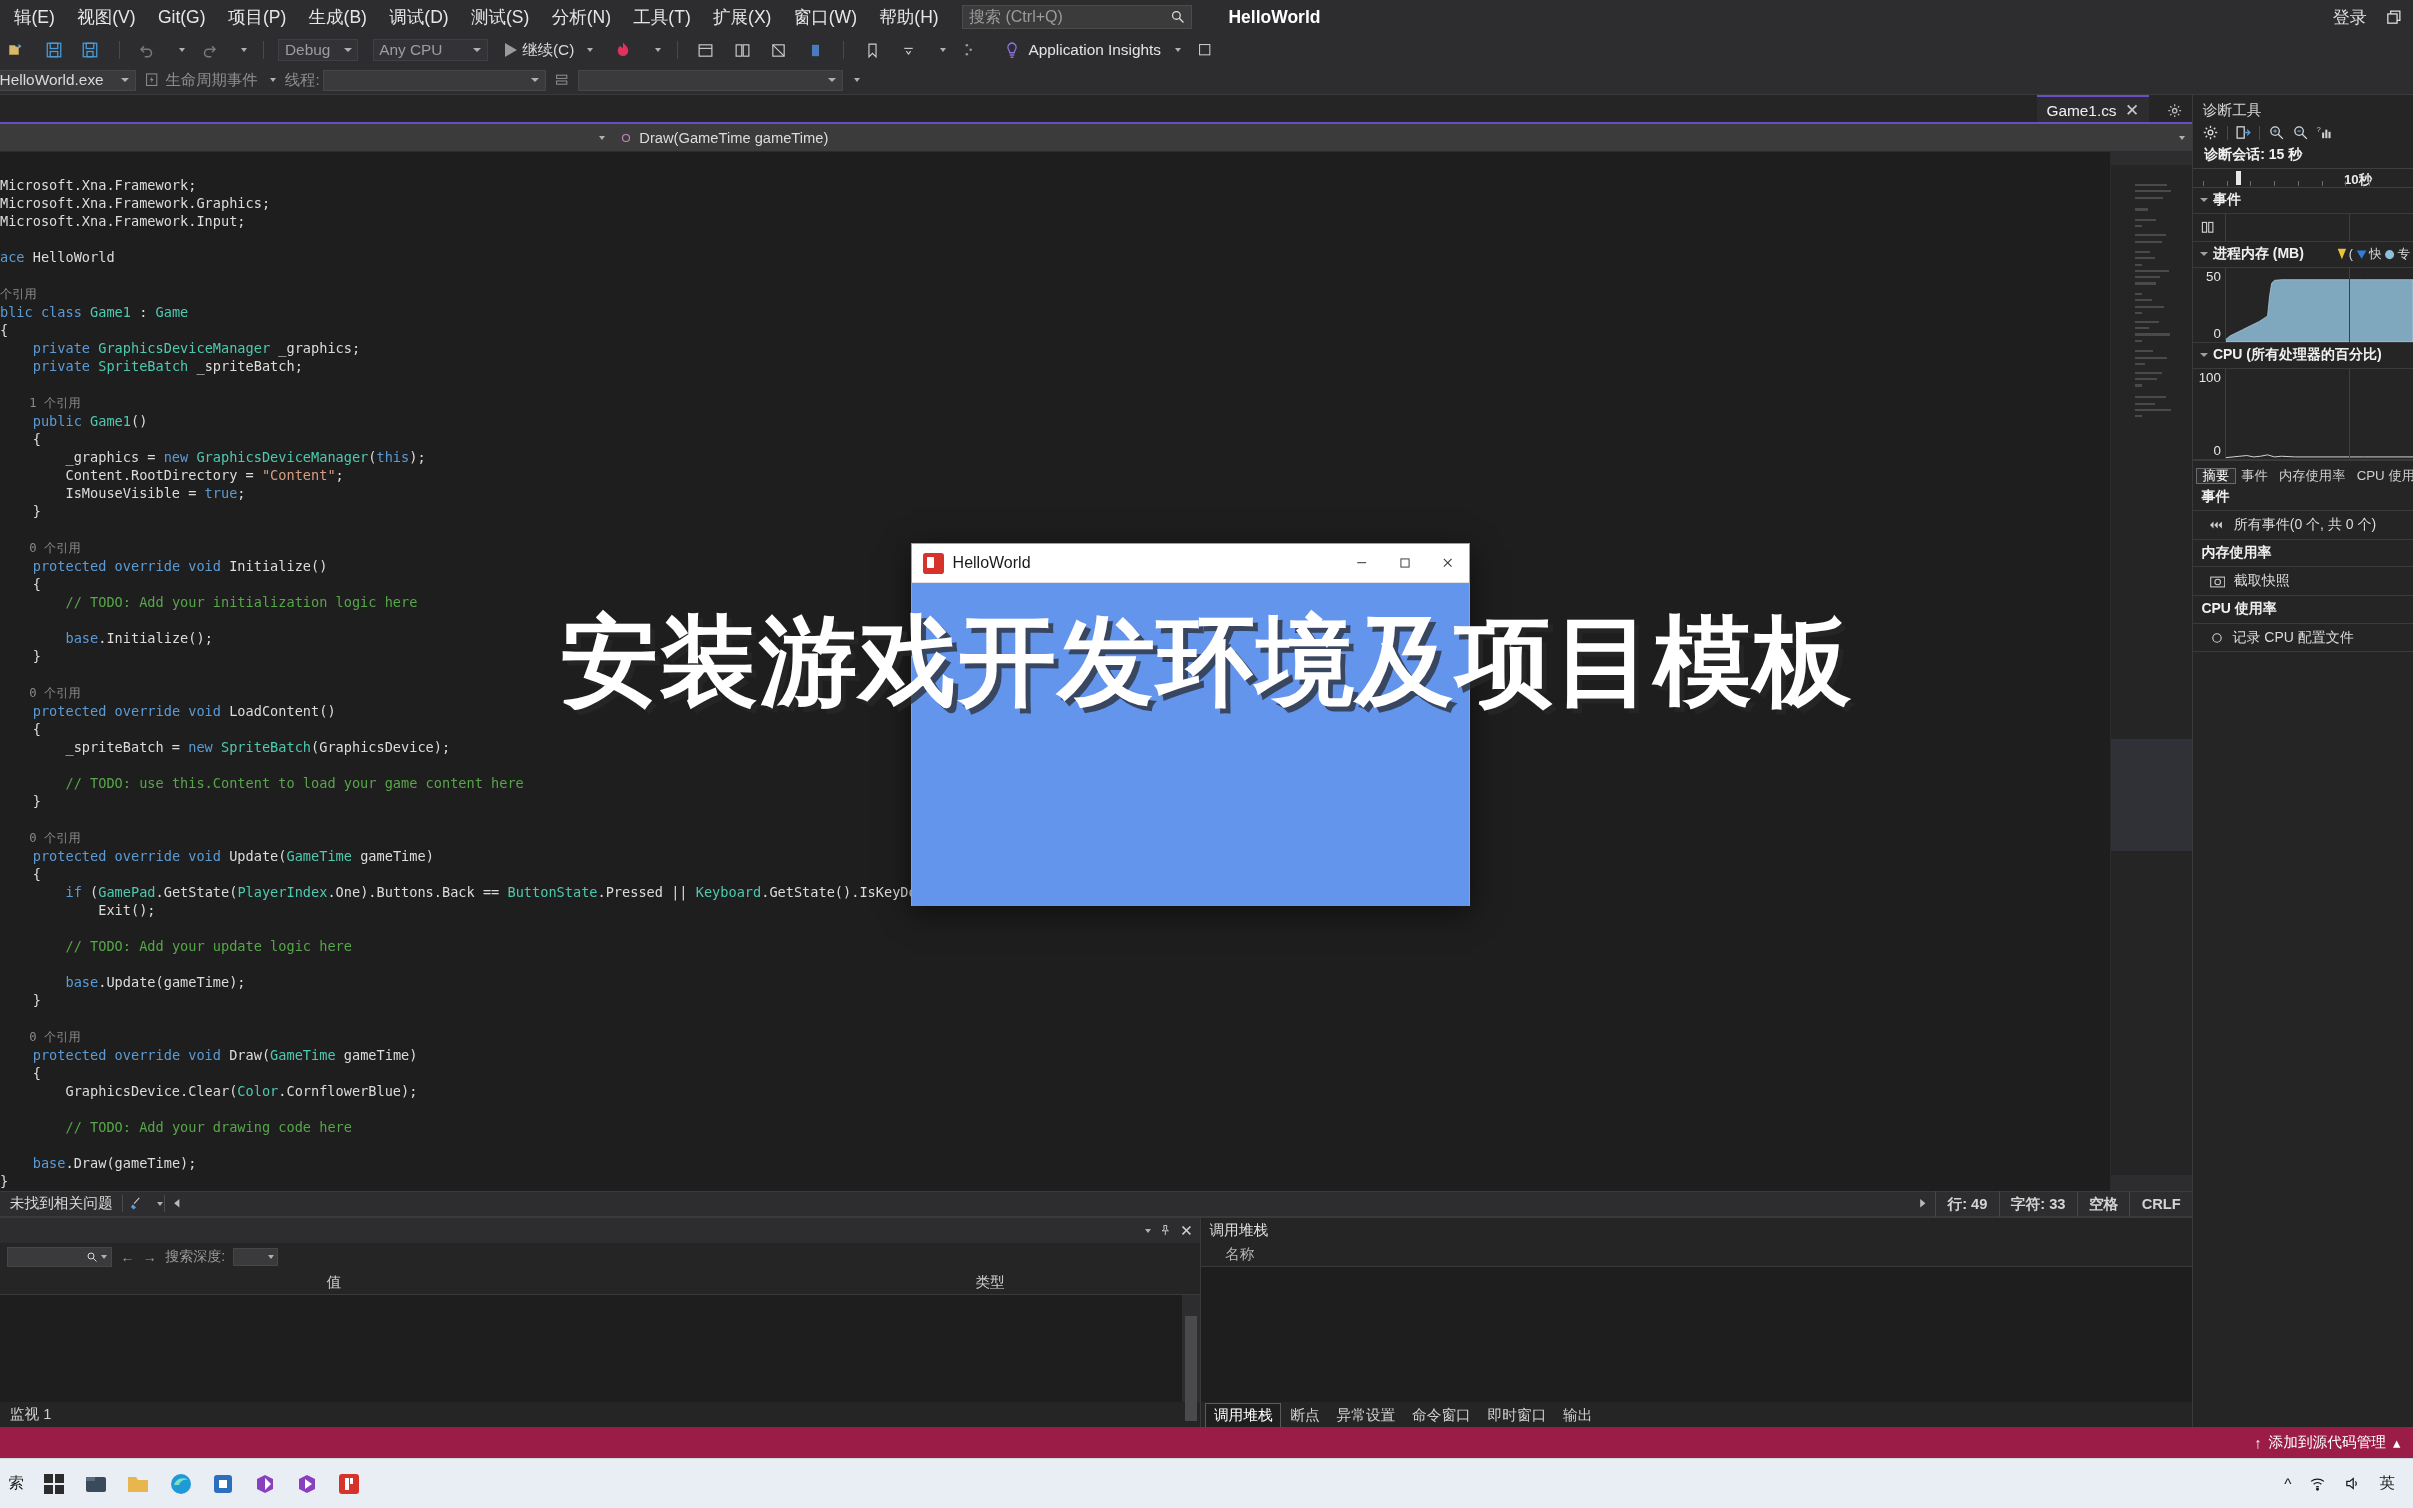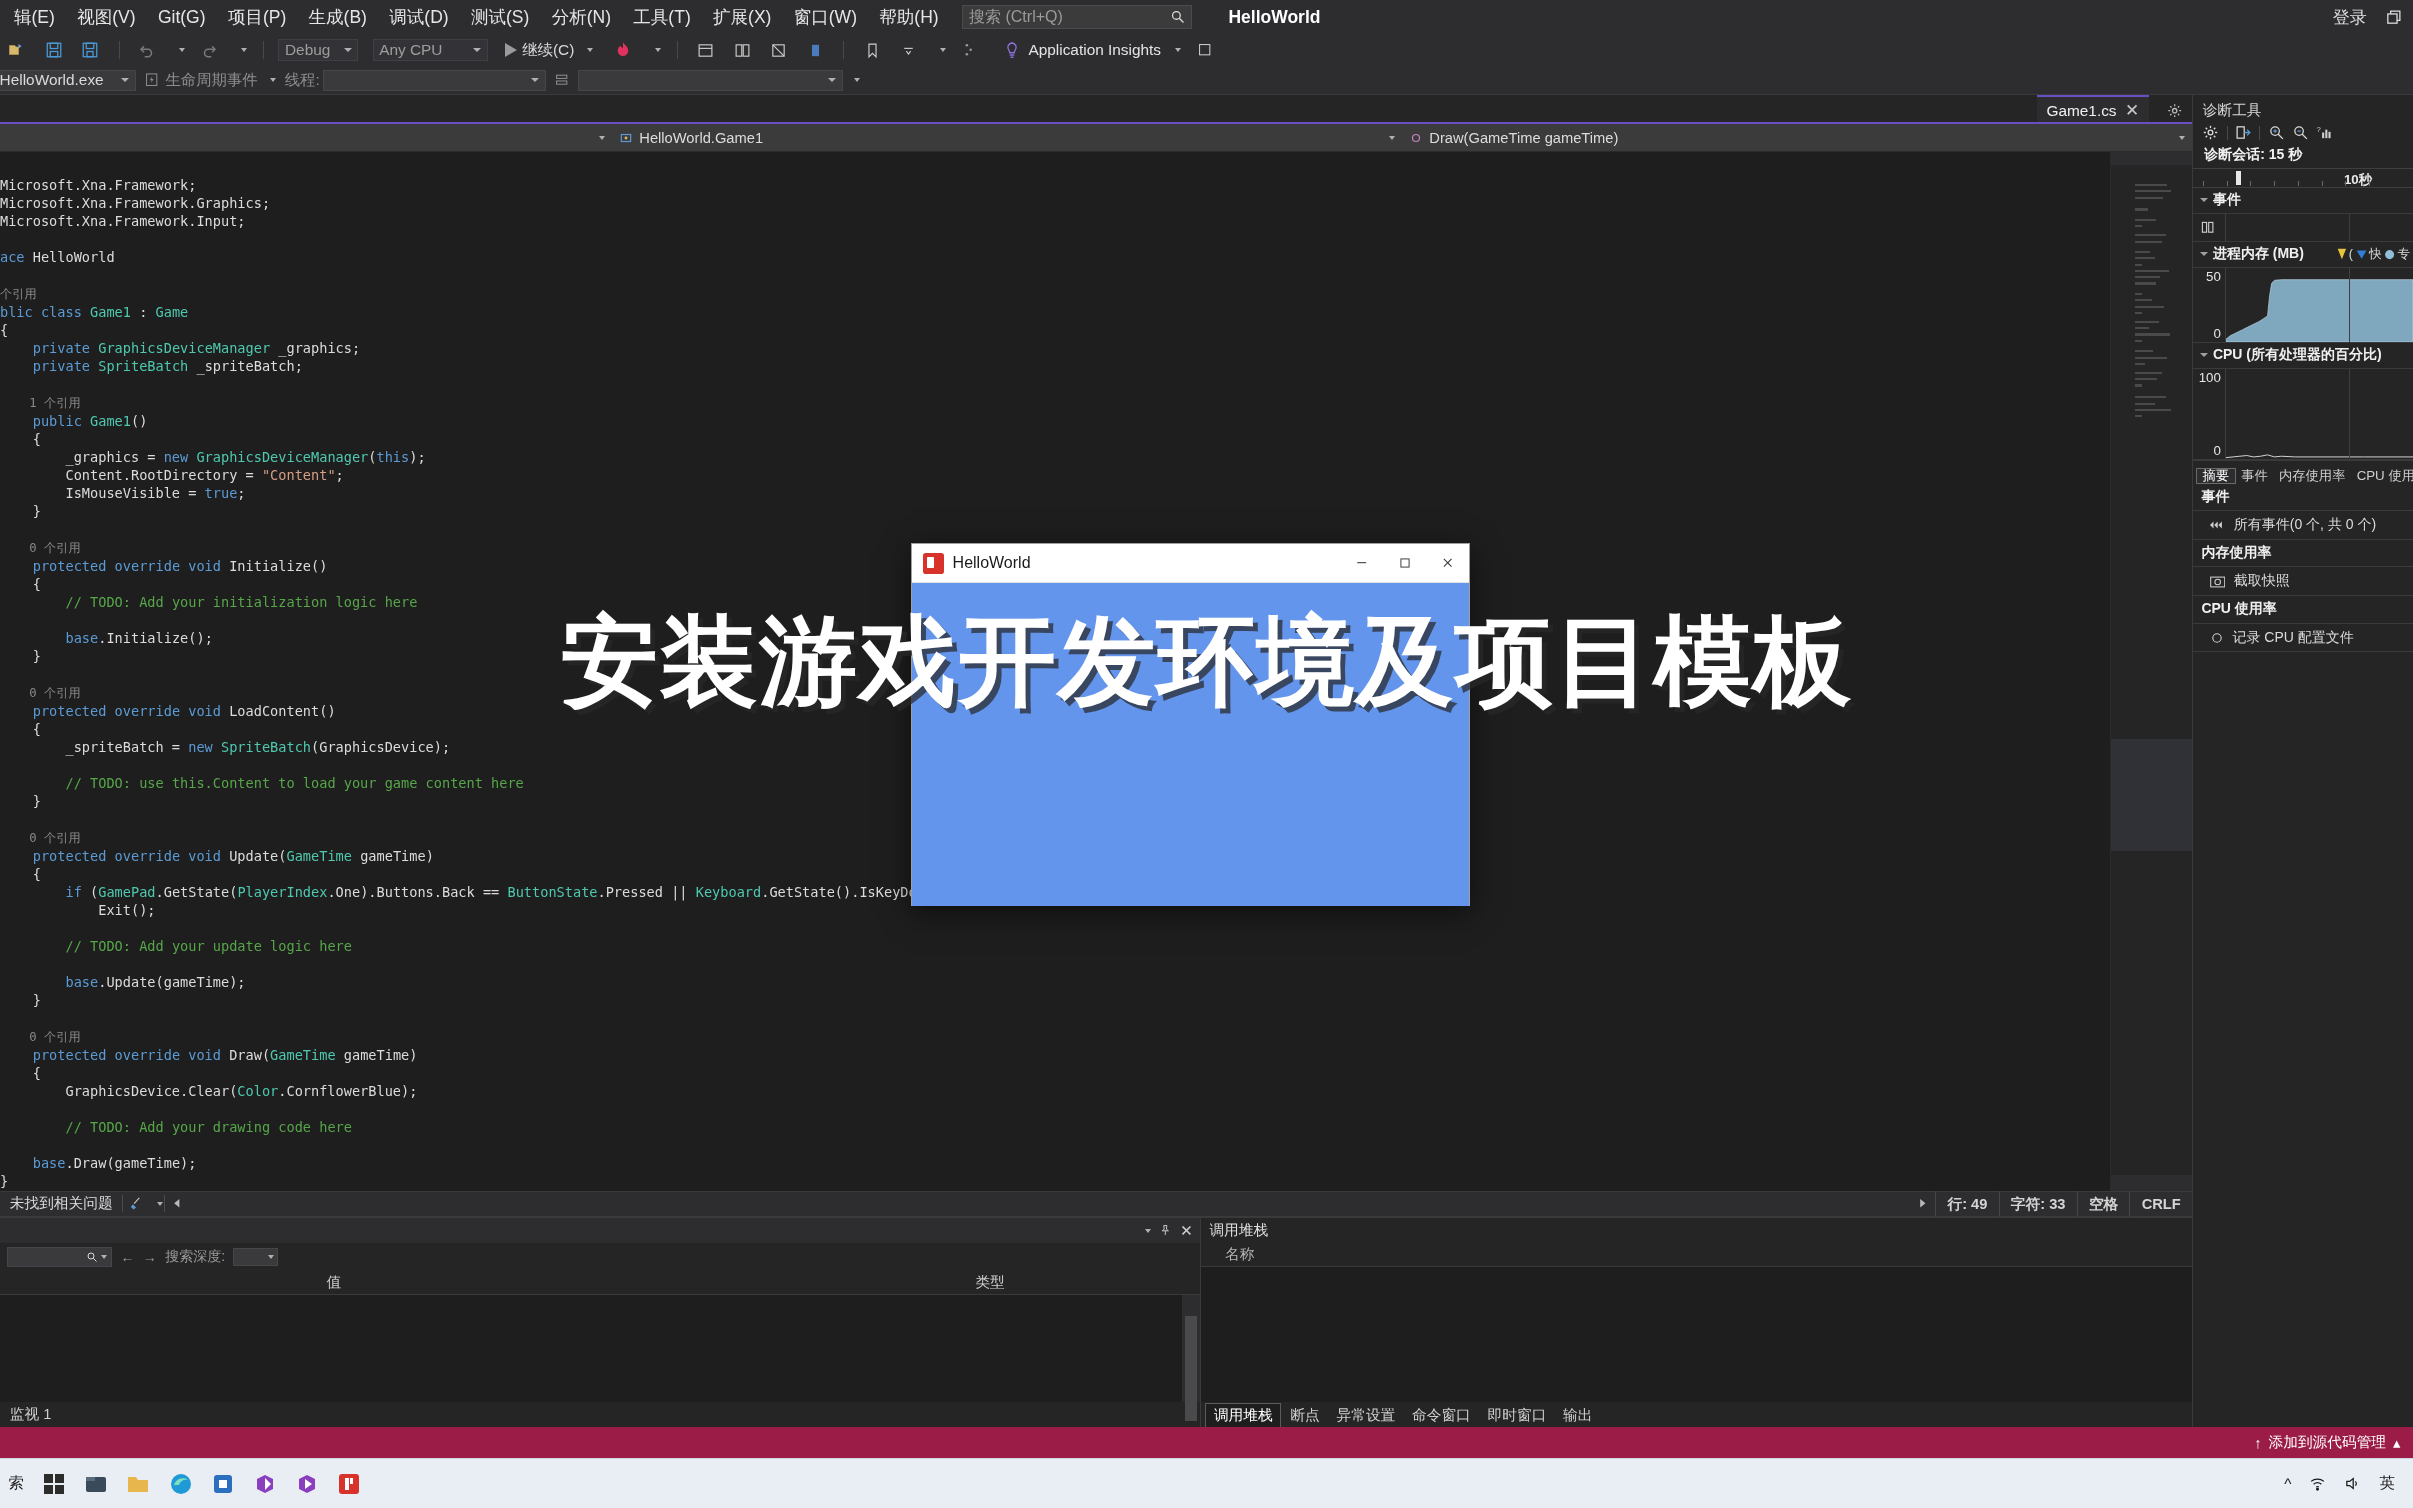--- a/index.html
+++ b/index.html
@@ -393,28 +393,20 @@
         <svg class="tab-gear" viewBox="0 0 24 24" fill="none" stroke="#b9b9b9" stroke-width="2">
           <circle cx="12" cy="12" r="3.4"></circle>
             <path d="M12 2v3M12 19v3M2 12h3M19 12h3M5 5l2 2M17 17l2 2M19 5l-2 2M7 17l-2 2"></path>
         </svg>
         <div class="tab-underline"></div>
       </div>
 
       <div class="navbar">
         <div class="navseg first">
           <div class="caret sm"></div>
-        </div>
-        <div class="navseg mid">
-          <svg class="nav-ico" viewBox="0 0 24 24">
-              <rect x="4" y="6" width="16" height="12" fill="none" stroke="#5b9bd5" stroke-width="2"></rect>
-              <circle cx="12" cy="12" r="2.5" fill="#d8b86a"></circle>
-            </svg>
-          <span>HelloWorld.Game1</span>
-          <div class="caret sm" style="margin-left:auto"></div>
         </div>
         <div class="navseg last">
           <svg class="nav-ico" viewBox="0 0 24 24">
               <path d="M6 12a6 6 0 1 1 12 0 6 6 0 0 1-12 0z" fill="none" stroke="#c586c0" stroke-width="2"></path>
             </svg>
           <span>Draw(GameTime gameTime)</span>
           <div class="caret sm" style="margin-left:auto"></div>
         </div>
       </div>
 

